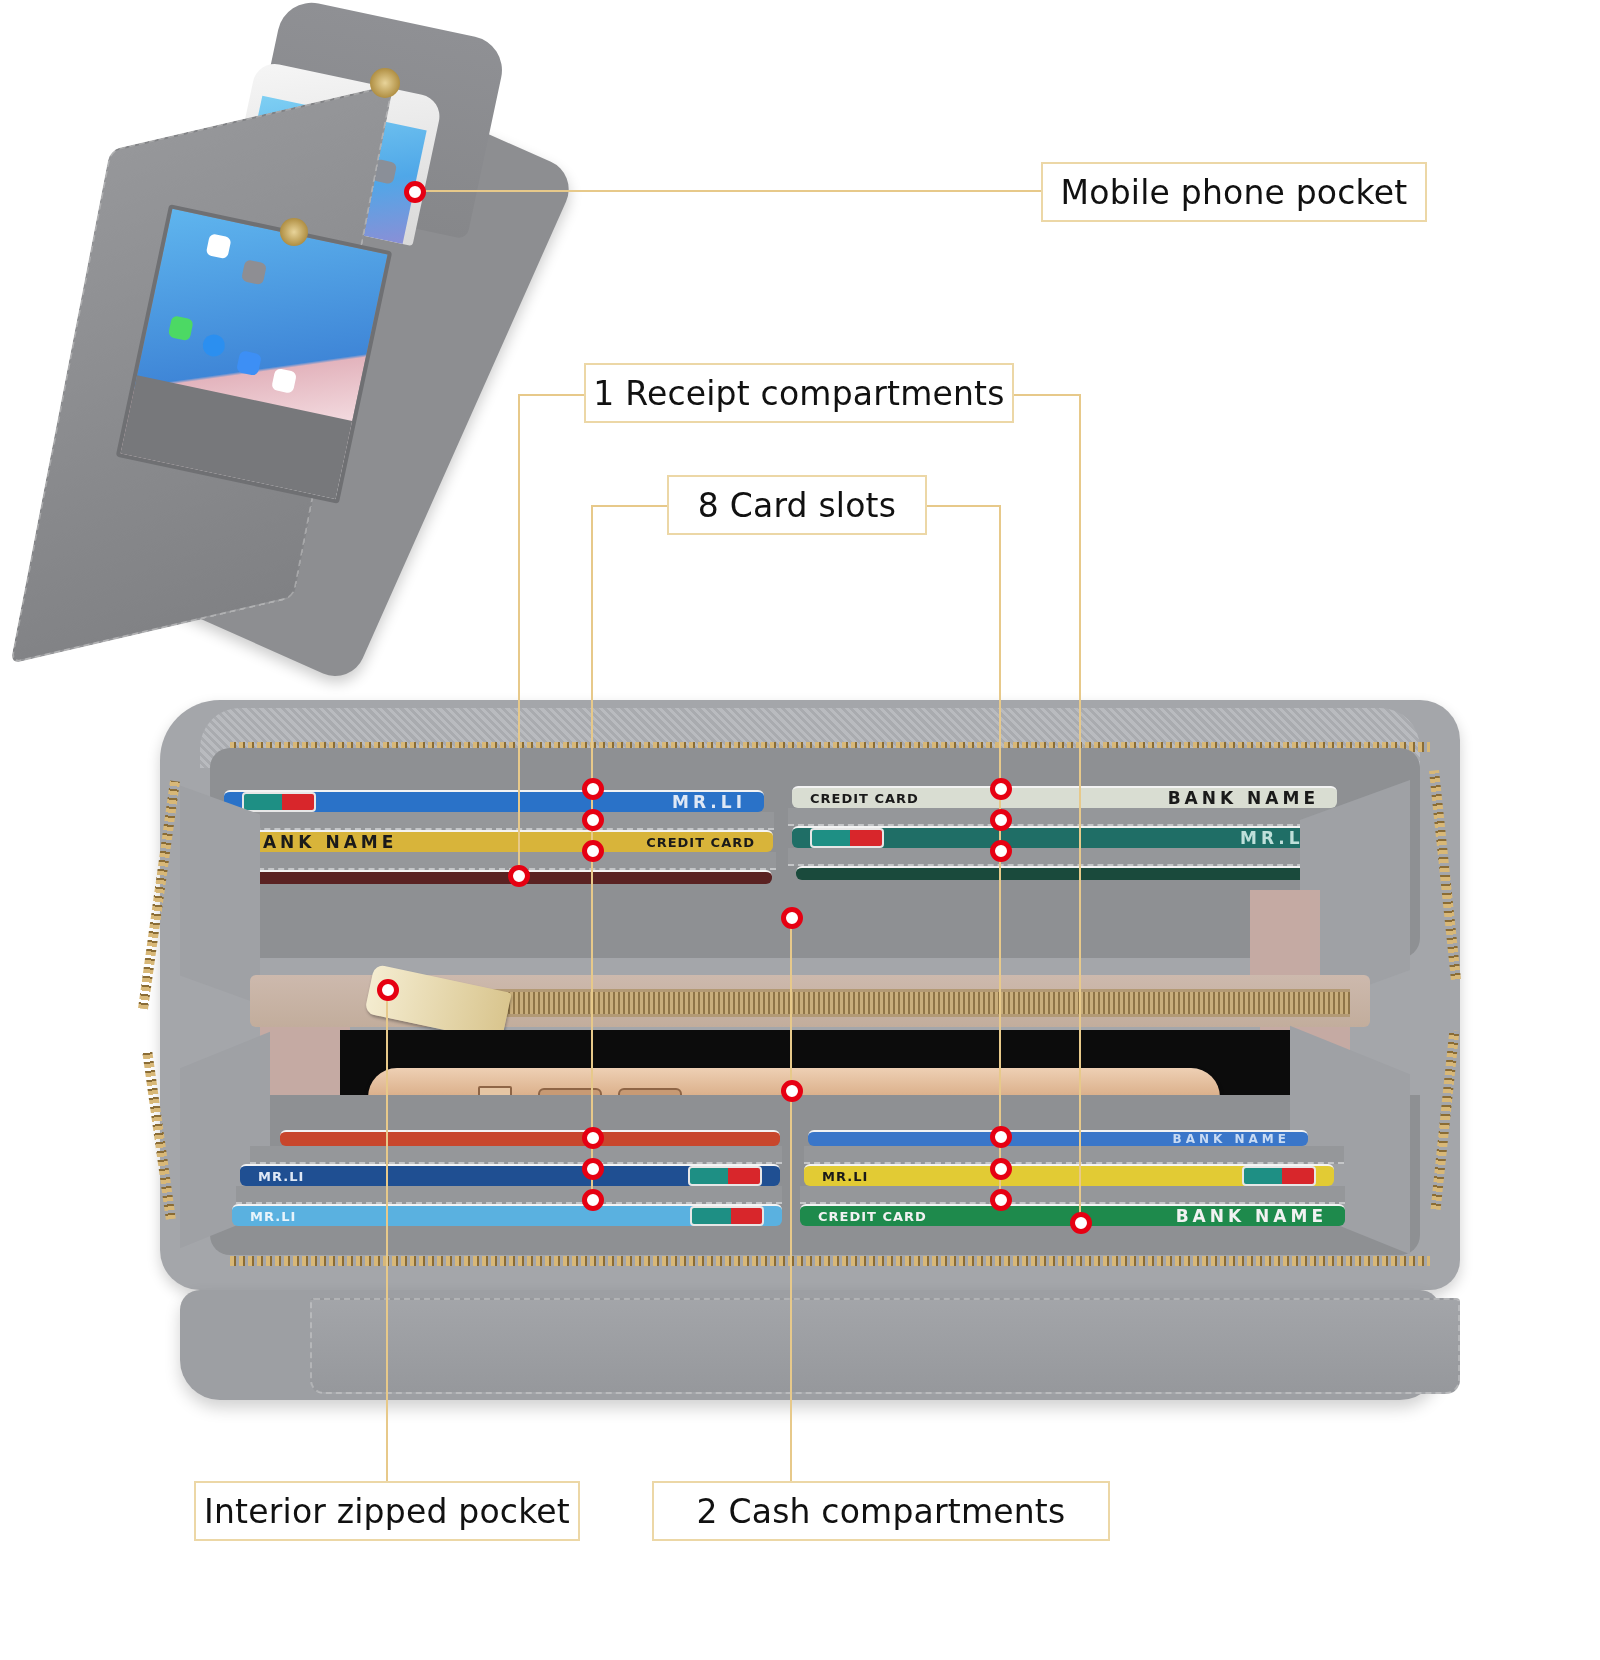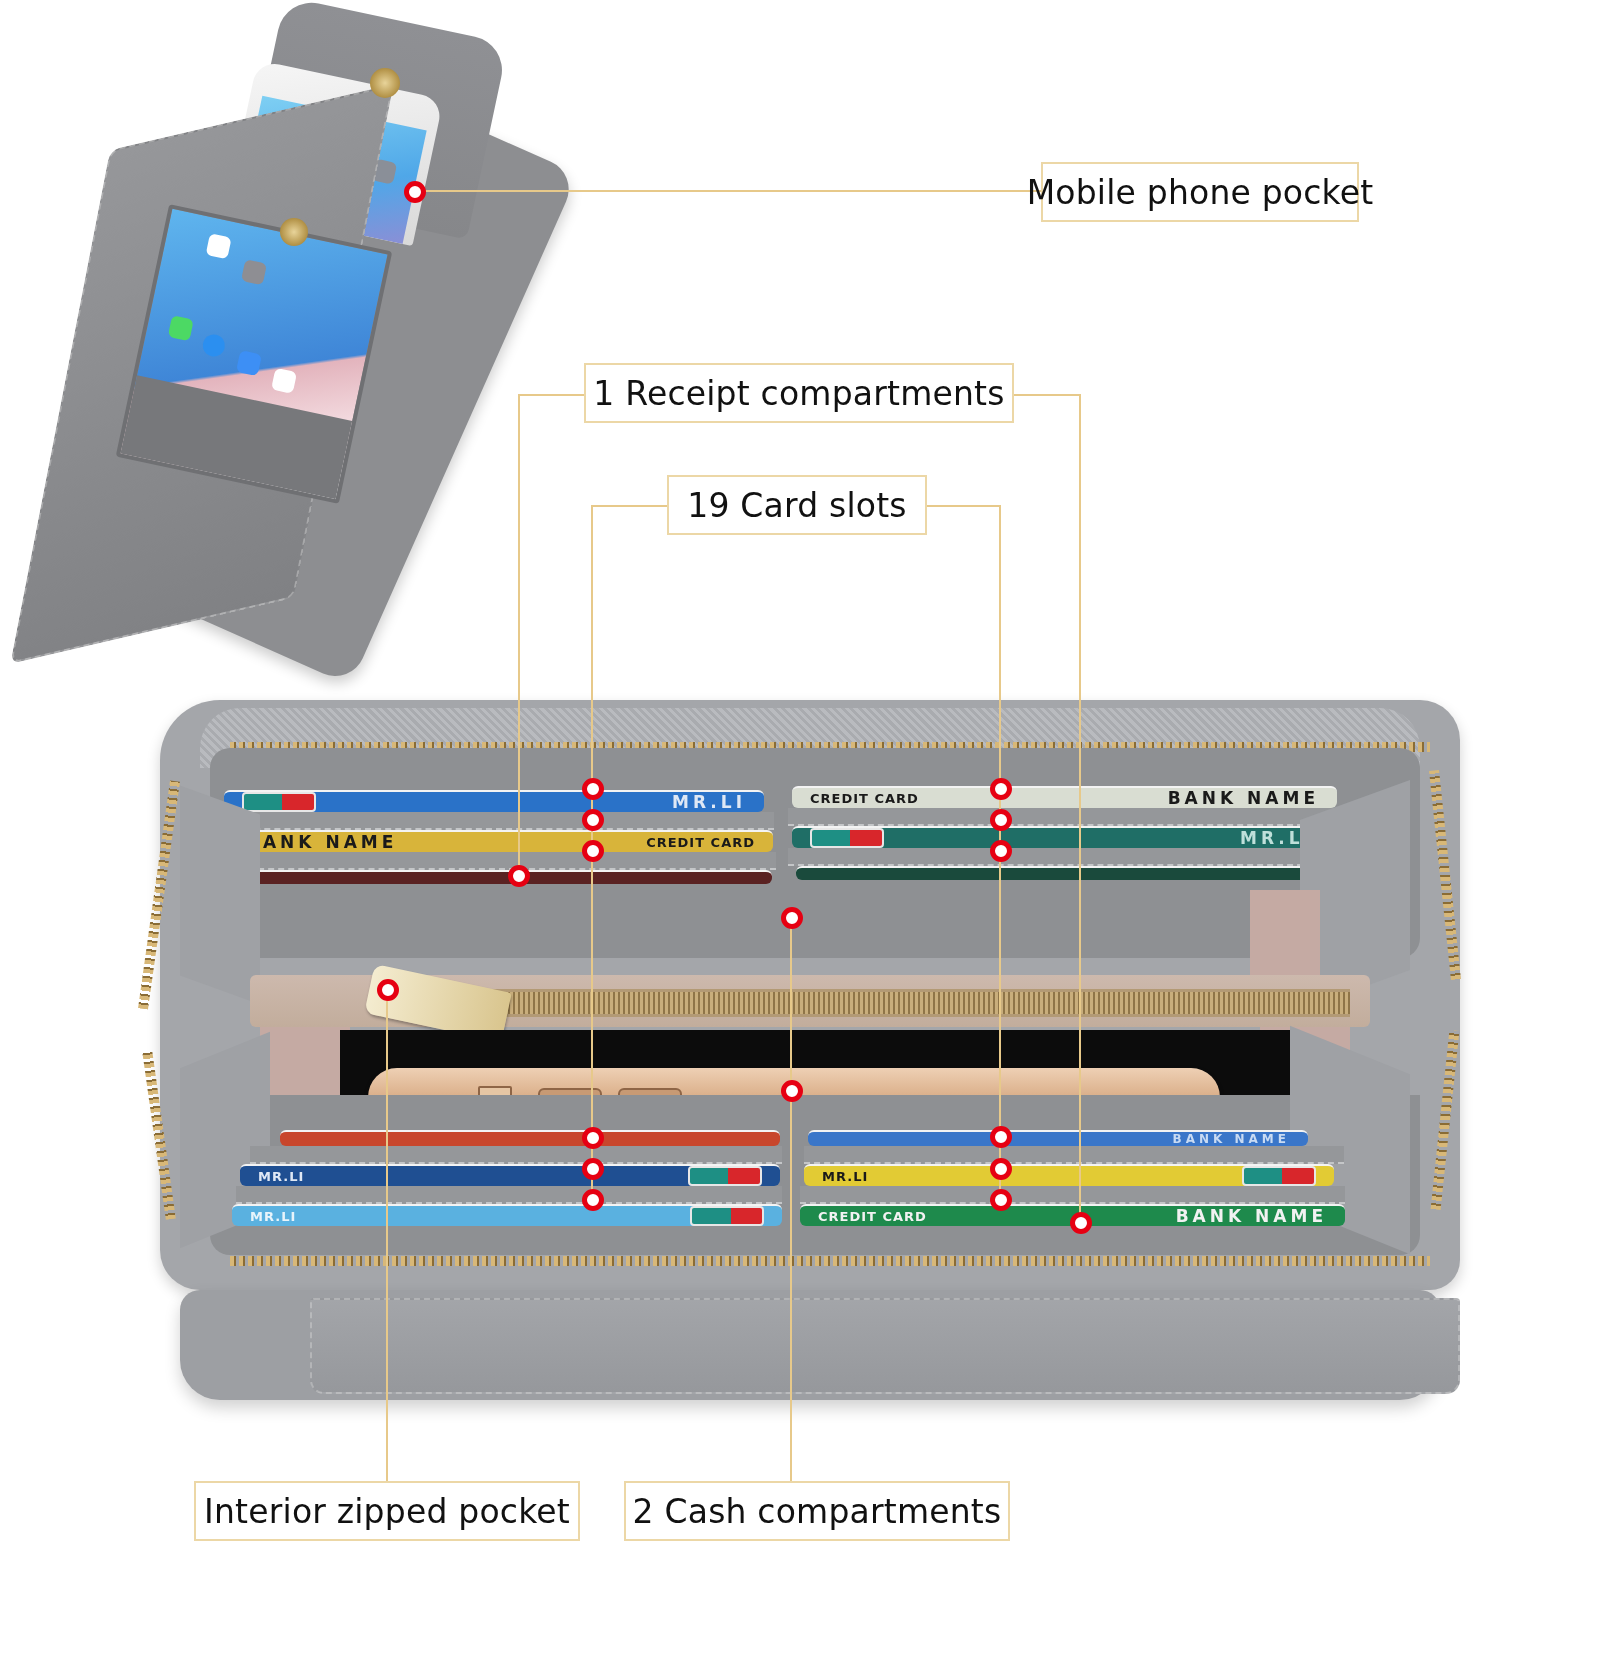--- a/index.html
+++ b/index.html
@@ -200,17 +200,17 @@
 <div class="marker" style="left:582px;top:1189px;"></div>
 <div class="marker" style="left:990px;top:1126px;"></div>
 <div class="marker" style="left:990px;top:1158px;"></div>
 <div class="marker" style="left:990px;top:1189px;"></div>
 
 <div class="marker" style="left:377px;top:979px;"></div>
 
 <div class="marker" style="left:781px;top:907px;"></div>
 <div class="marker" style="left:781px;top:1080px;"></div>
 
-<div class="callout" style="left:1041px;top:162px;width:318px;height:60px;">Mobile phone pocket</div>
+<div class="callout" style="left:1041px;top:162px;width:386px;height:60px;">Mobile phone pocket</div>
 <div class="callout" style="left:584px;top:363px;width:430px;height:60px;">1 Receipt compartments</div>
-<div class="callout" style="left:667px;top:475px;width:260px;height:60px;">19 Card slots</div>
+<div class="callout" style="left:667px;top:475px;width:260px;height:60px;">8 Card slots</div>
 <div class="callout" style="left:194px;top:1481px;width:386px;height:60px;text-align:right;">Interior zipped pocket</div>
-<div class="callout" style="left:624px;top:1481px;width:386px;height:60px;">2 Cash compartments</div>
+<div class="callout" style="left:652px;top:1481px;width:458px;height:60px;">2 Cash compartments</div>
 
 </body></html>

